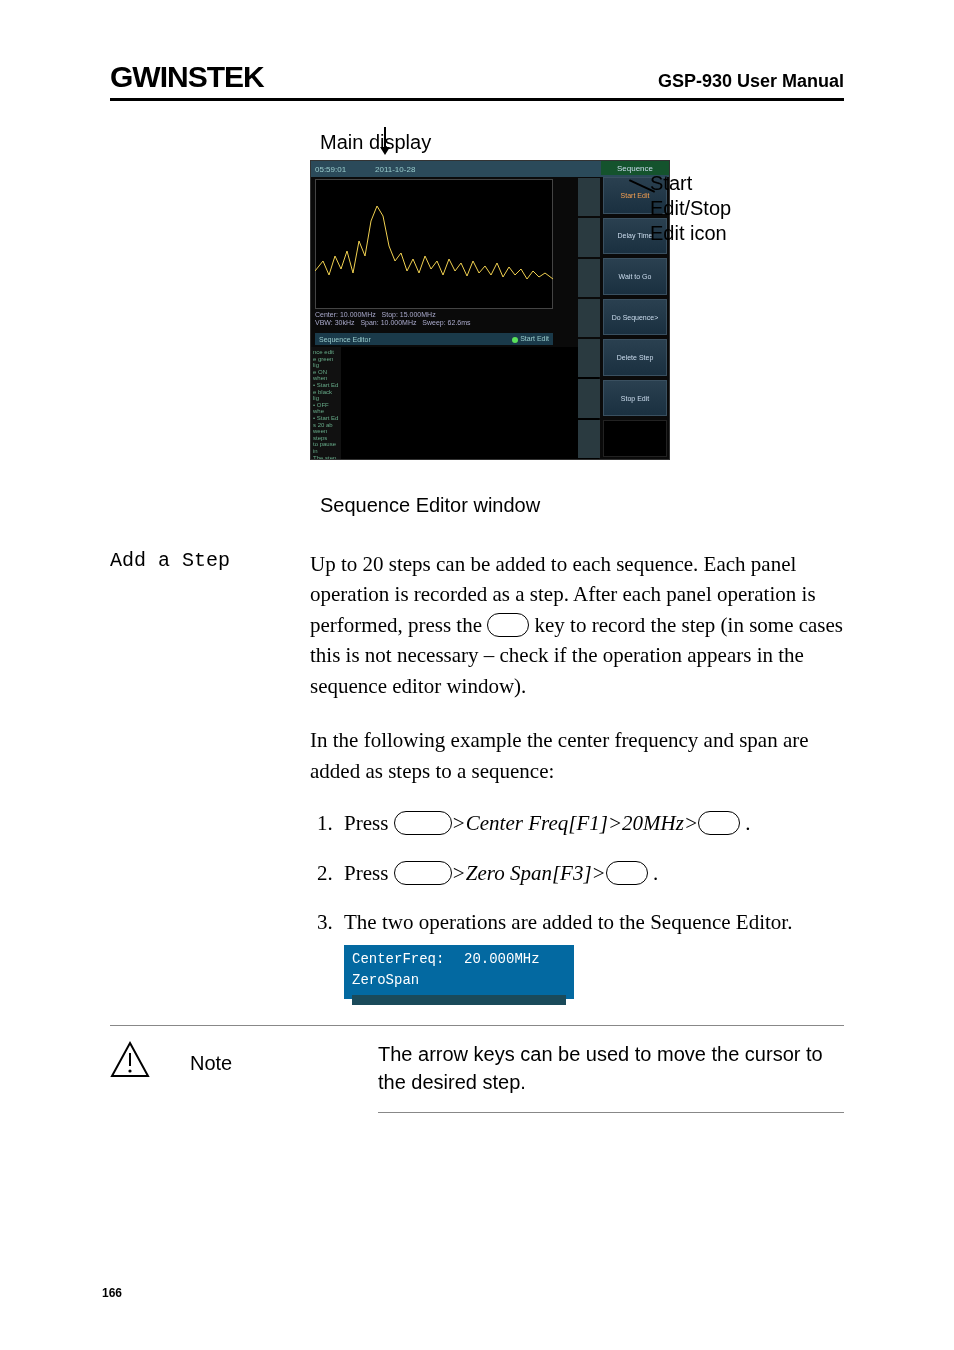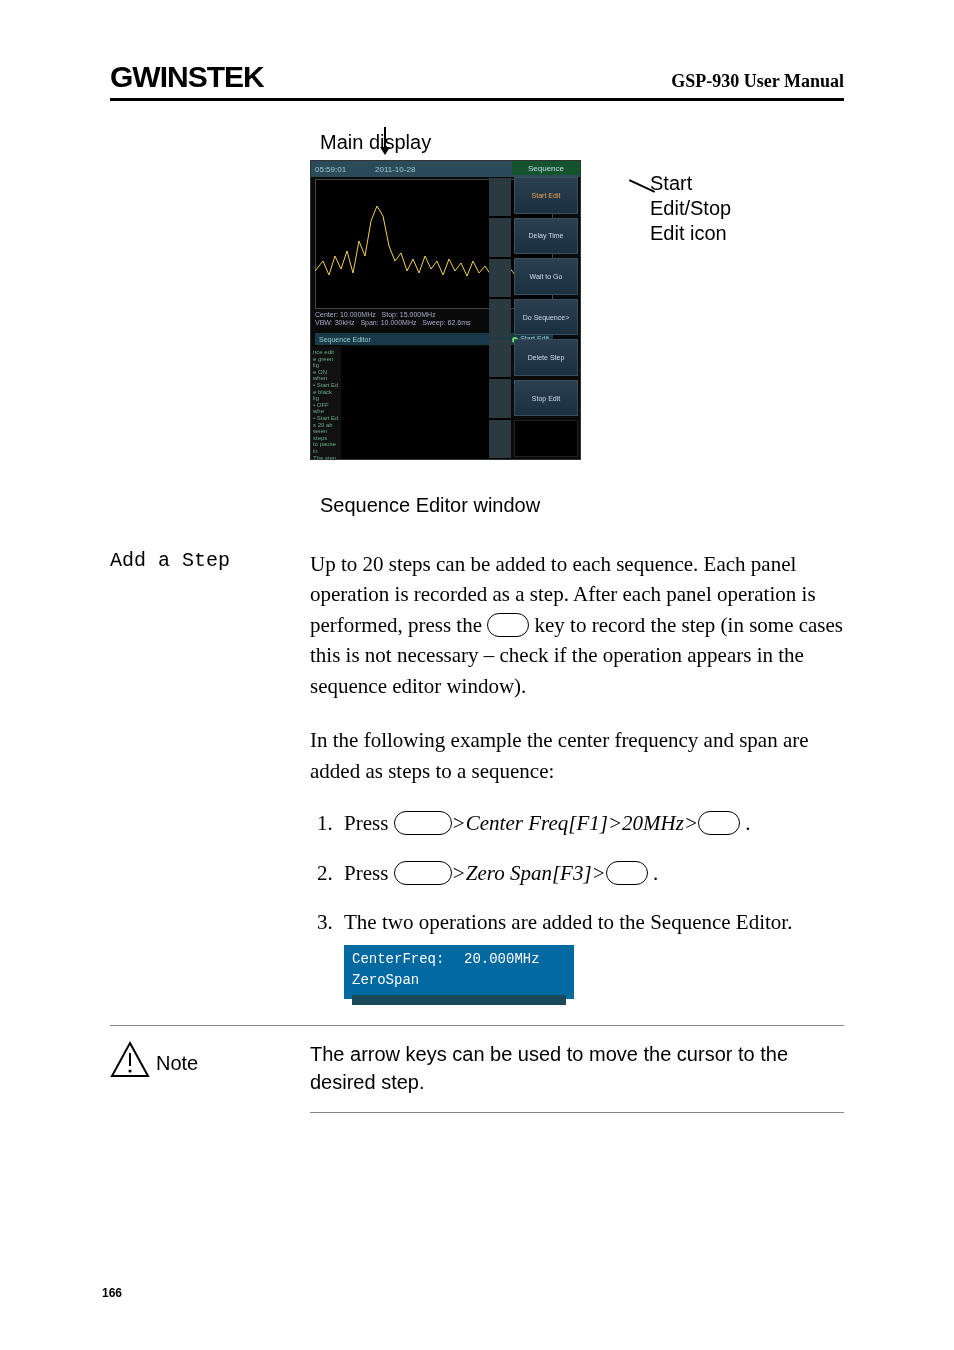--- a/index.html
+++ b/index.html
@@ -20,21 +20,21 @@
     padding-bottom: 4px;
     margin-bottom: 30px;
   }
   .logo {
     font-family: Arial, sans-serif;
     font-weight: 900;
     font-size: 30px;
     letter-spacing: -1px;
   }
   .manual-title {
-    font-family: Liberation Serif, serif;
+    font-family: Liberation Sans, sans-serif;
     font-weight: 700;
     font-size: 18px;
   }
   .figure-area {
     margin-left: 200px;
     position: relative;
   }
   .main-display-label {
     font-family: Arial, sans-serif;
     font-size: 20px;
@@ -52,21 +52,21 @@
   .callout-line {
     position: absolute;
     left: 318px;
     top: 54px;
     width: 28px;
     height: 2px;
     background: #000;
     transform: rotate(25deg);
   }
   .screenshot {
-    width: 271px;
+    width: 360px;
     height: 300px;
     background: #0a0a0a;
     position: relative;
     border: 1px solid #333;
   }
   .ss-titlebar {
     height: 16px;
     background: #2b4a5a;
     display: flex;
     font-size: 8px;
@@ -219,20 +219,21 @@
     margin-top: 6px;
   }
   .mini-editor .row1 { display: flex; }
   .mini-editor .row1 span:first-child { flex: 0 0 112px; }
   .mini-editor .bar { height: 10px; background: #1a4a5a; margin-top: 4px; }
   .hr-top { border: none; border-top: 1px solid #888; margin-left: 0; margin-top: 26px; }
   .note-row {
     display: flex;
     align-items: flex-start;
     margin-top: 14px;
+    gap: 34px;
   }
   .note-icon {
     flex: 0 0 46px;
   }
   .note-icon svg { width: 40px; height: 40px; }
   .note-label {
     font-family: Arial, sans-serif;
     font-size: 20px;
     flex: 0 0 154px;
     padding-top: 12px;

